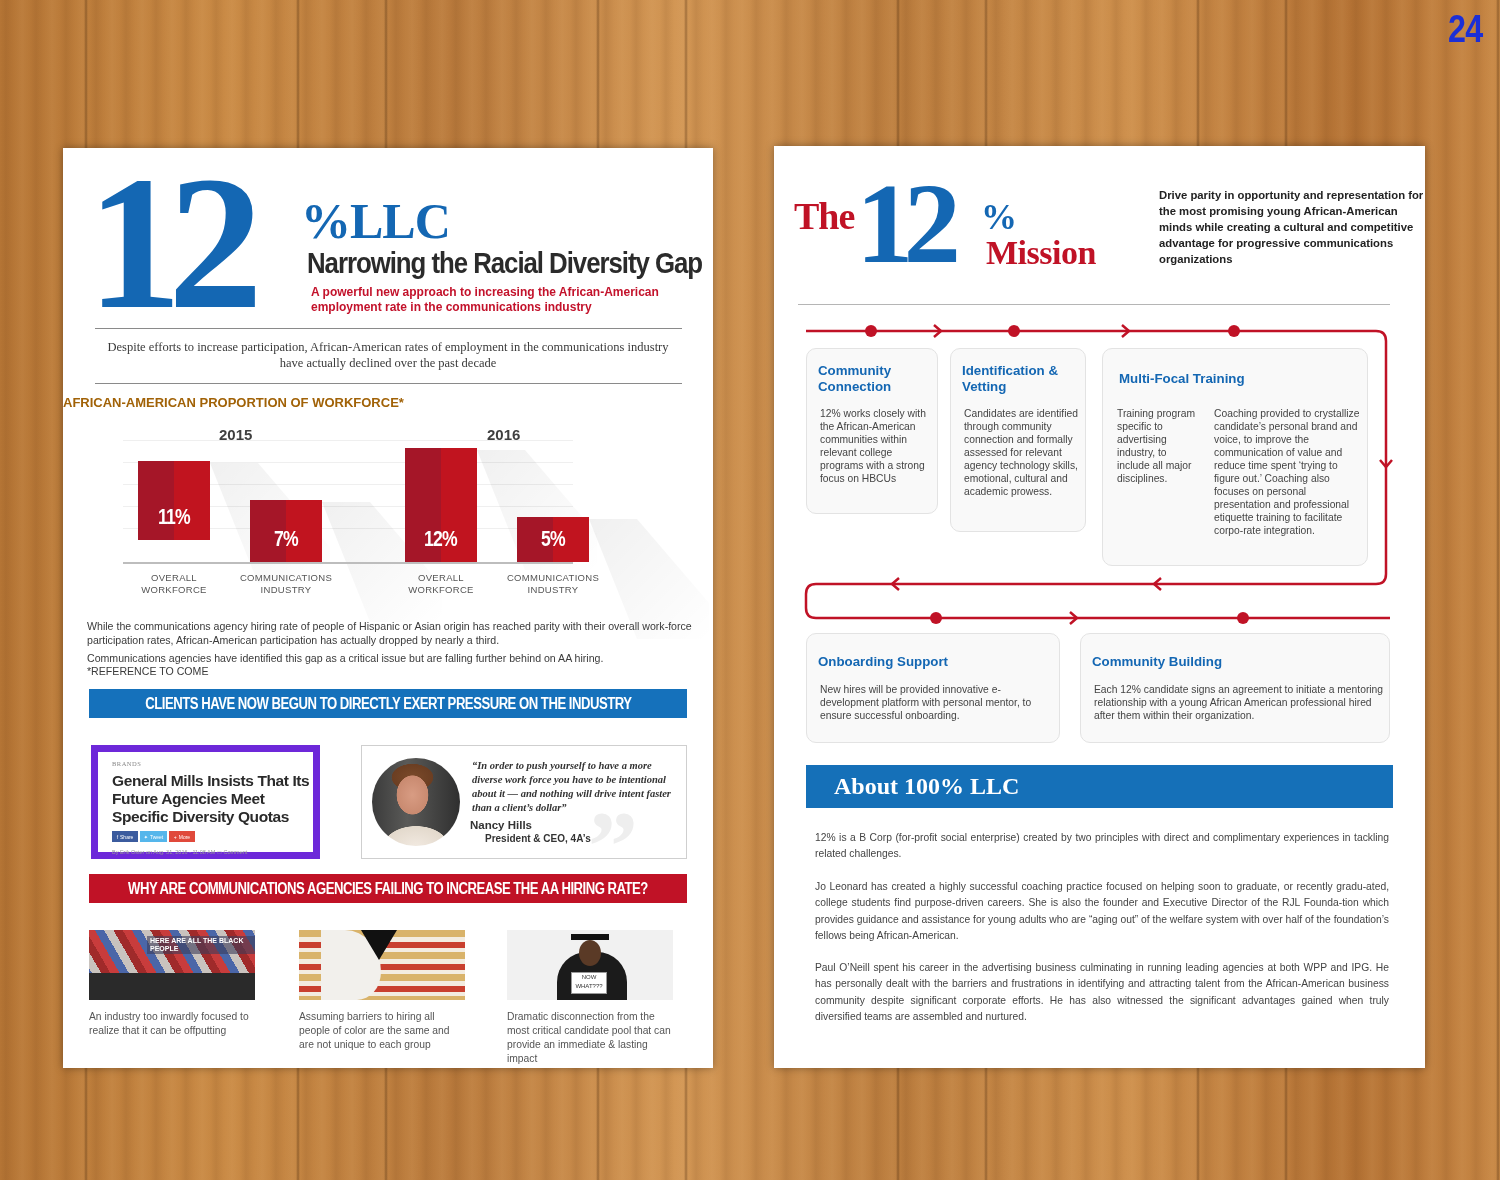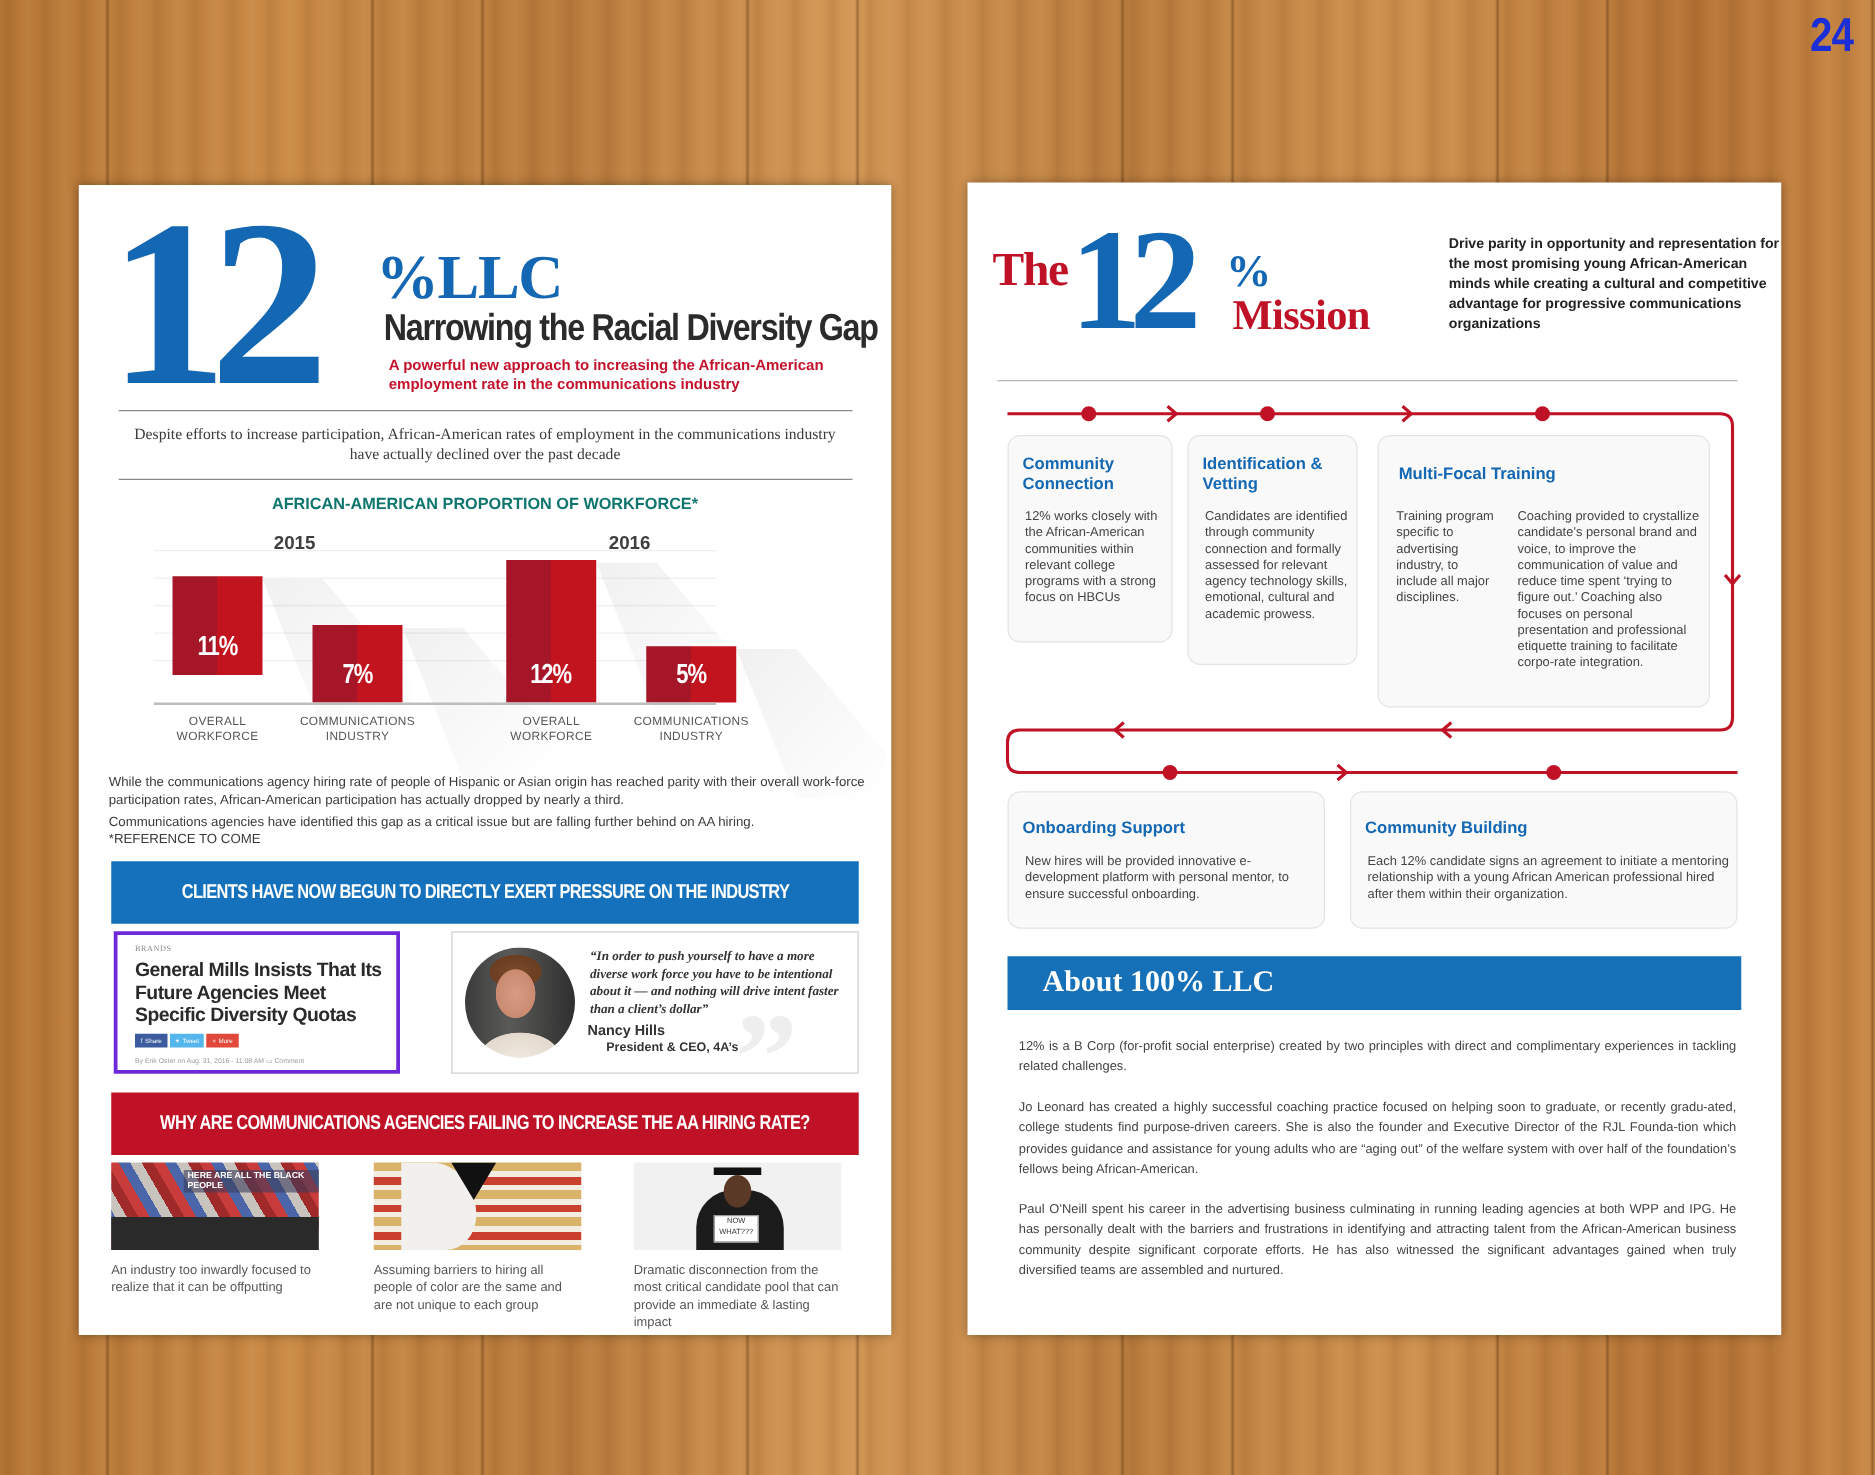--- a/index.html
+++ b/index.html
@@ -49,22 +49,22 @@
   .subhead {
     position: absolute; left: 248px; top: 137px; width: 380px;
     color: #c3122b; font-weight: bold; font-size: 12px; line-height: 15px;
   }
   .rule { position: absolute; height: 1px; background: #8a8a8a; }
   .intro {
     position: absolute; left: 40px; top: 191px; width: 570px;
     text-align: center; color: #3a3a3a; font-size: 12.5px; line-height: 16px; font-family: Liberation Serif, serif;
   }
   .chart-title {
-    position: absolute; left: 0; width: 650px; top: 247px; text-align: center;
-    color: #0f766e; font-weight: bold; font-size: 13px;
+    position: absolute; left: 0; width: 650px; top: 247px; 
+    color: #a16207; font-weight: bold; font-size: 13px;
   }
   .chart {
     position: absolute; left: 60px; top: 270px; width: 540px; height: 180px;
   }
   .yr { position: absolute; top: 8px; font-size: 15px; font-weight: bold; color: #3f3f3f; }
   .grid { position: absolute; left: 0; width: 450px; height: 1px; background: #efefef; }
   .baseline { position: absolute; left: 0; width: 450px; top: 144px; height: 2px; background: #bdbdbd; }
   .bar {
     position: absolute; width: 72px;
     background: linear-gradient(90deg, #a51628 0%, #a51628 50%, #c1141f 50%, #c1141f 100%);
@@ -81,32 +81,32 @@
   }
   .bar-cat {
     position: absolute; top: 154px; width: 110px; text-align: center;
     color: #555; font-size: 9.5px; line-height: 12px; letter-spacing: 0.3px;
   }
   .body-text {
     position: absolute; left: 24px; width: 605px; color: #3a3a3a;
     font-size: 10.6px; line-height: 13.5px;
   }
   .banner {
-    position: absolute; left: 26px; width: 598px; height: 50px;
+    position: absolute; left: 26px; width: 598px; height: 29px;
     color: #fff; font-weight: bold; font-size: 16px;
     display: flex; align-items: center; justify-content: center;
     letter-spacing: -0.6px;
   }
   .banner span { transform: scaleX(0.82); white-space: nowrap; display: inline-block; }
   .banner.blue { background: #1571bb; top: 541px; }
   .banner.red { background: #c01226; top: 726px; }
 
   .article-card {
     position: absolute; left: 28px; top: 597px; width: 229px; height: 114px;
-    border: 3px solid #6d28d9; background: #fff; text-decoration: underline;
+    border: 7px solid #6d28d9; background: #fff; text-decoration: underline;
   }
   .article-card .kicker { position: absolute; left: 14px; top: 8px; font-size: 6.5px; color: #888; font-family: "Liberation Serif", serif; letter-spacing: 0.5px; }
   .article-card .title {
     position: absolute; left: 14px; top: 20px; width: 210px;
     font-weight: bold; font-size: 15.5px; line-height: 18px; color: #2a2a2a; letter-spacing: -0.4px;
   }
   .share-row { position: absolute; left: 14px; top: 79px; display: flex; gap: 2px; }
   .share-btn { height: 11px; width: 26px; color: #fff; font-size: 5px; display: flex; align-items: center; justify-content: center; gap: 2px; }
   .share-btn.fb { background: #3b5b9e; }
   .share-btn.tw { background: #55b6eb; width: 27px; }

